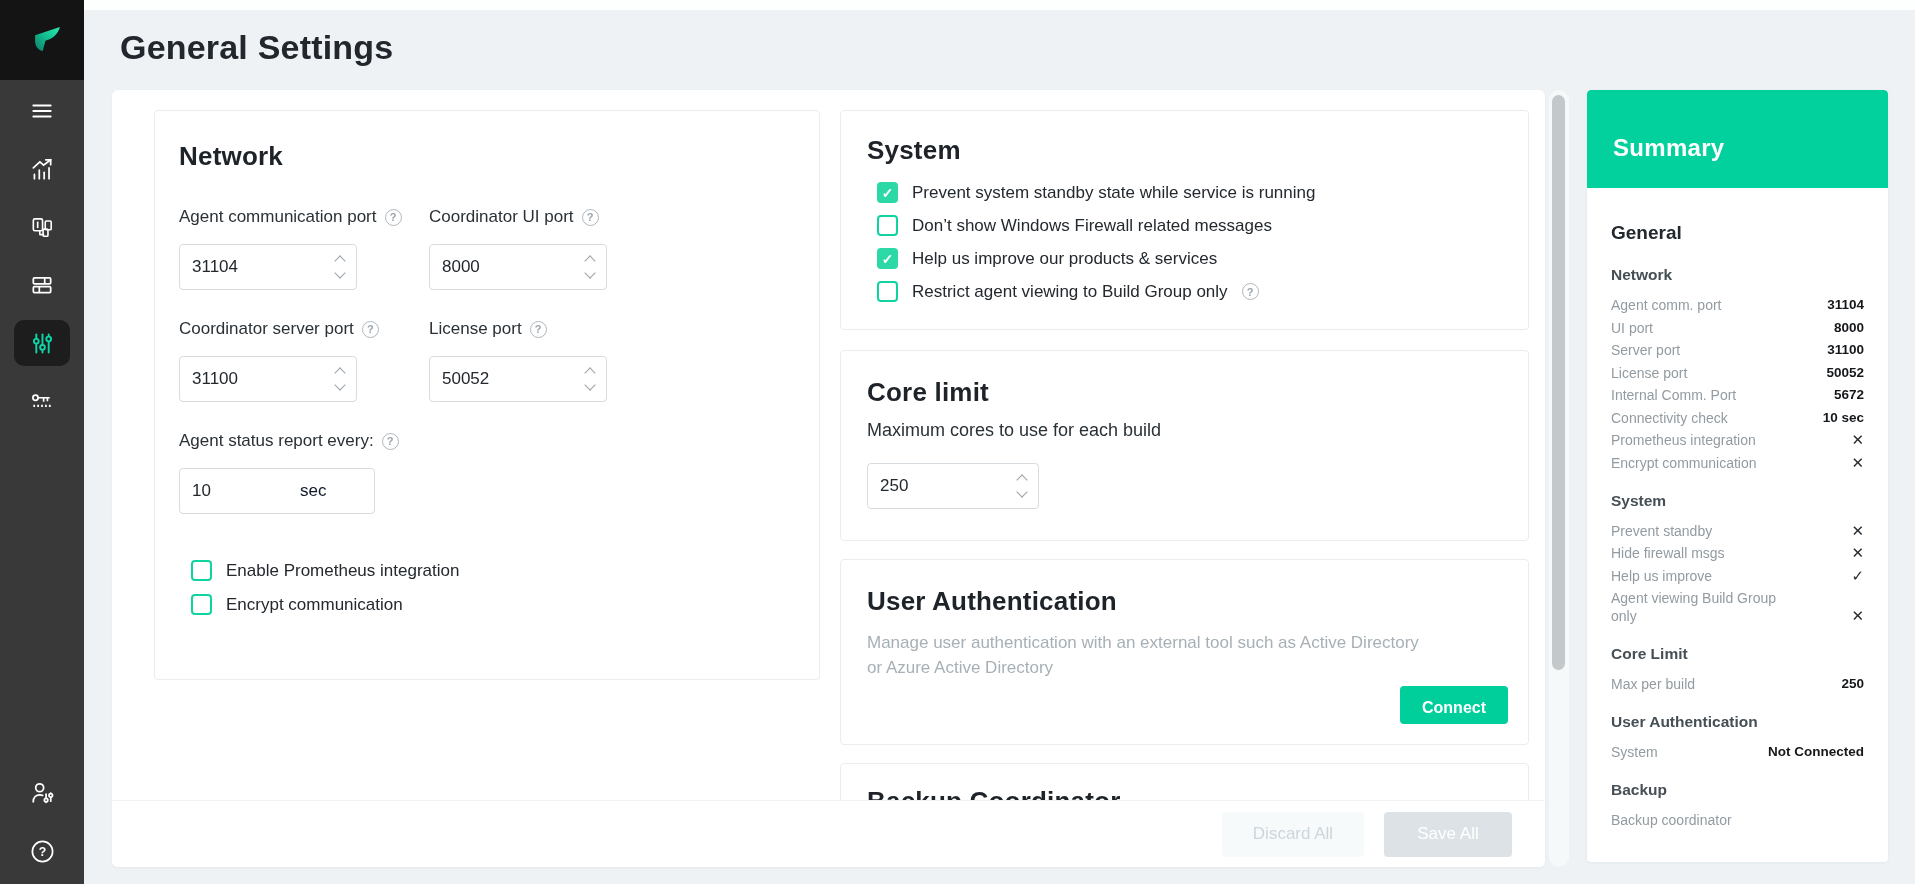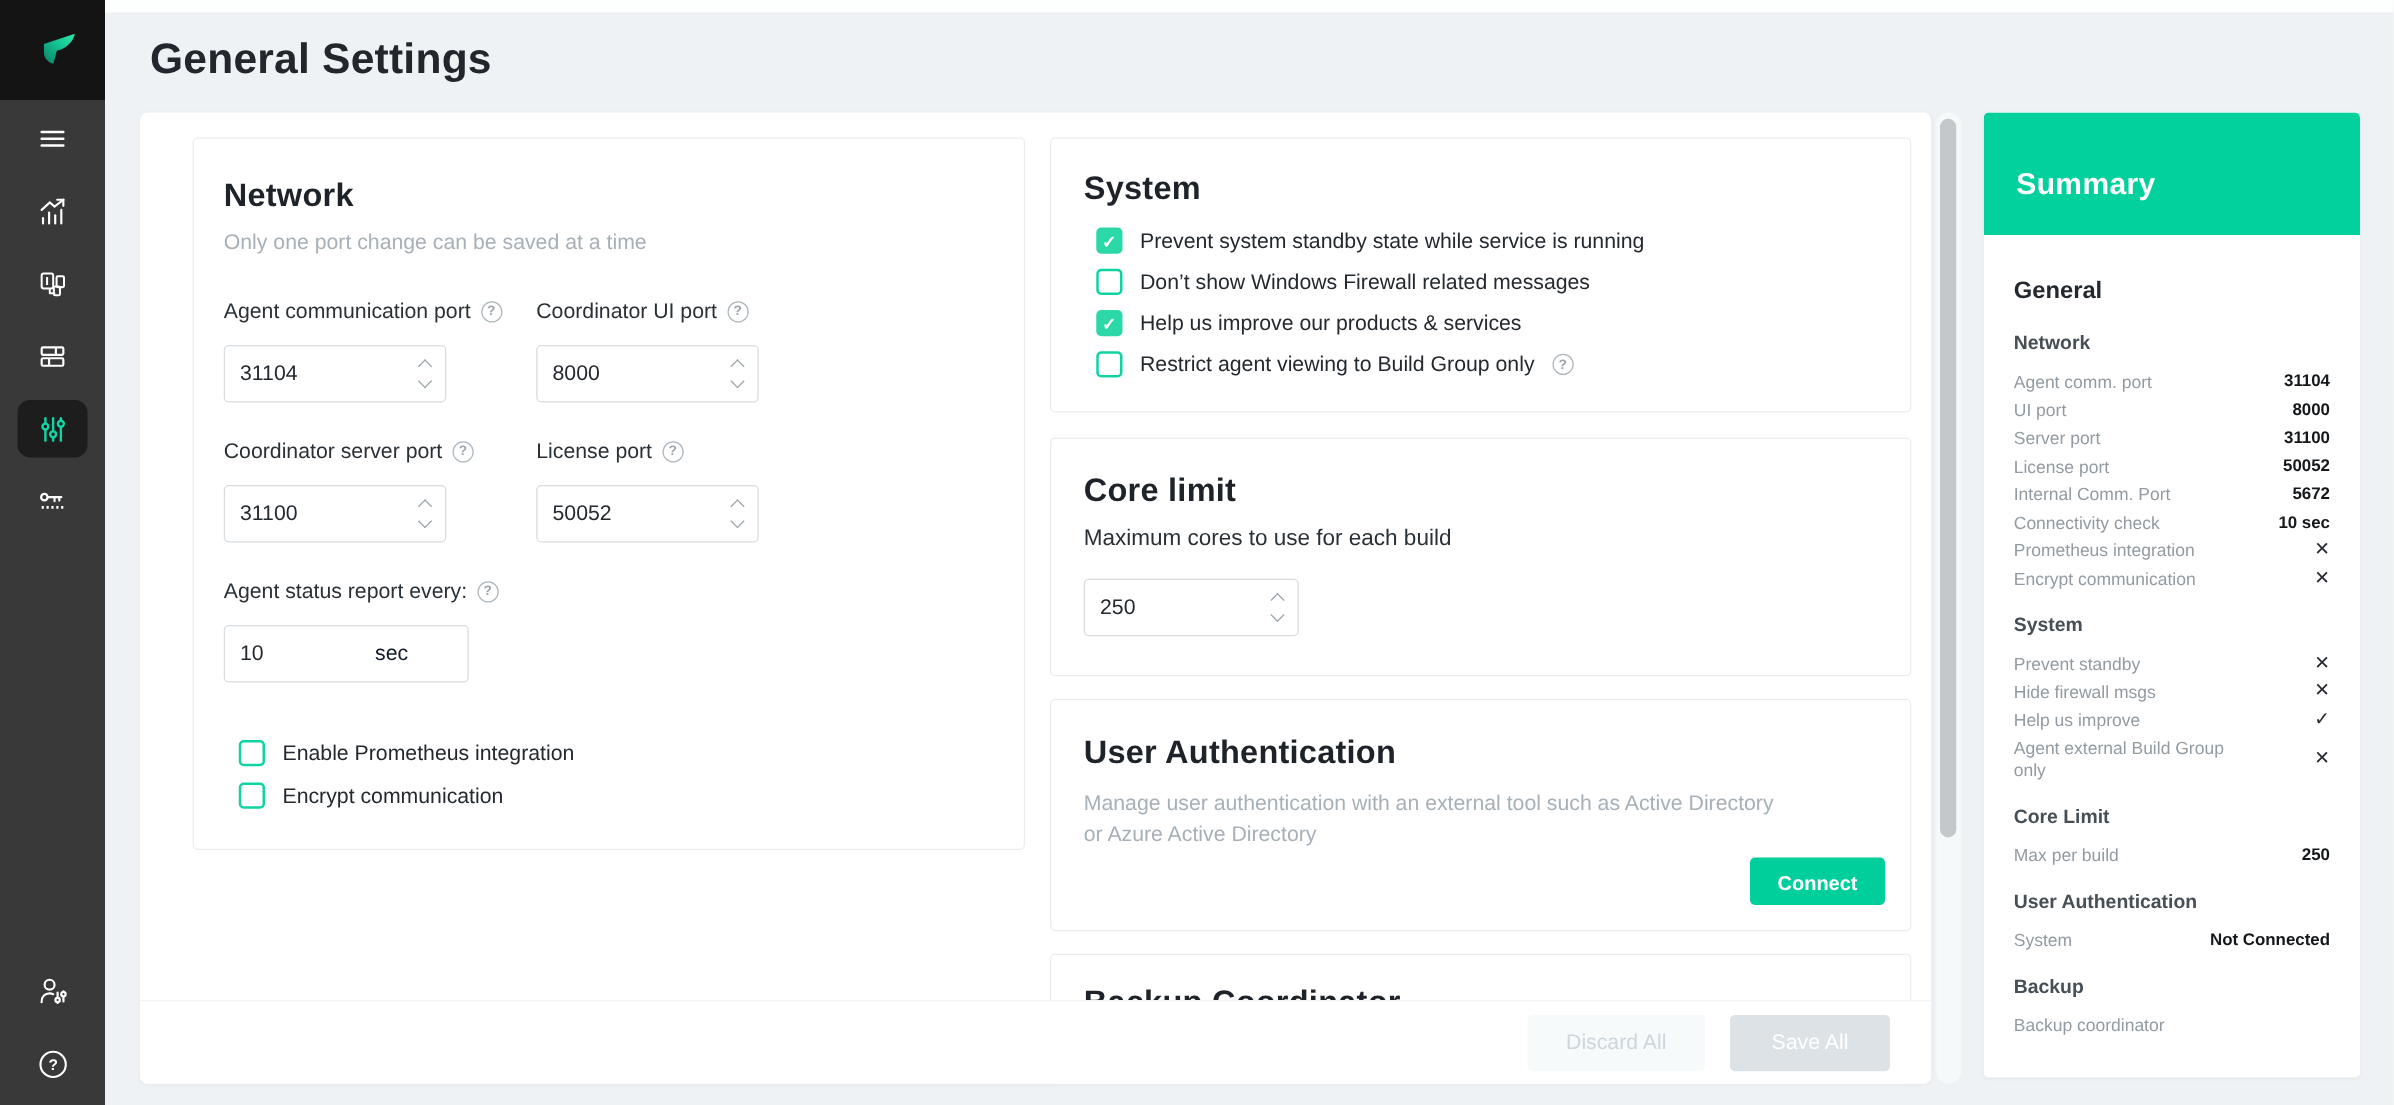--- a/index.html
+++ b/index.html
@@ -70,21 +70,21 @@
   .scroll-track { position:absolute; left:1549px; top:90px; width:20px; height:777px; background:#f6f9fa; border-radius:10px; }
   .scroll-thumb { position:absolute; left:3px; top:5px; width:13px; height:575px; background:#c3c8cb; border-radius:7px; cursor:grab; }
 
   
   .summary { position:absolute; left:1587px; top:90px; width:301px; height:772px; background:#ffffff; border-radius:4px; box-shadow:0 1px 3px rgba(40,60,70,.06); overflow:hidden; }
   .summary-header { height:98px; background:#02d09d; border-radius:4px 4px 0 0; display:flex; align-items:center; padding:0 26px; padding-top:18px; }
   .summary-header .t { color:#fff; font-size:24px; font-weight:700; letter-spacing:.3px; }
   .summary-body { padding:34px 24px 0 24px; }
   .sum-general { font-size:19px; font-weight:700; color:#22282d; margin-bottom:22px; }
   .sum-section { font-size:15.5px; font-weight:700; color:#454f55; margin:20px 0 12px 0; }
-  .sum-row { display:flex; justify-content:space-between; align-items:center; line-height:18px; margin-bottom:4.5px; }
+  .sum-row { display:flex; justify-content:space-between; align-items:flex-end; line-height:18px; margin-bottom:4.5px; }
   .sum-label { font-size:14px; color:#929ba1; max-width:185px; }
   .sum-val { font-size:13.5px; font-weight:700; color:#15181b; text-align:right; white-space:nowrap; }
   .sum-mark { font-size:15px; color:#262b30; font-weight:400; line-height:18px; }
 </style>
 </head>
 <body>
 
 <div class="sidebar">
   <div class="logo-block">
     <svg width="44" height="44" viewBox="0 0 64 64">
@@ -190,21 +190,20 @@
 </div>
 
 <div class="topstrip"></div>
 
 <h1 class="page-title">General Settings</h1>
 
 <div class="main">
 
   <section class="card card-network">
     <div class="card-title">Network</div>
-    <div class="card-sub">Only one port change can be saved at a time</div>
 
     <div class="field-grid">
       <div class="field-row">
         <div class="field">
           <div class="field-label">
               <span>Agent communication port</span>
               <span class="help"></span>
             </div>
           <div class="num-input">
             <input type="text" value="31104" style="">
@@ -387,21 +386,21 @@
       </div>
     <div class="sum-row">
         <span class="sum-label">Hide firewall msgs</span>
         <span class="sum-mark">✕</span>
       </div>
     <div class="sum-row">
         <span class="sum-label">Help us improve</span>
         <span class="sum-mark">✓</span>
       </div>
     <div class="sum-row">
-        <span class="sum-label">Agent external Build Group only</span>
+        <span class="sum-label">Agent viewing Build Group only</span>
         <span class="sum-mark">✕</span>
       </div>
 
     <div class="sum-section">Core Limit</div>
     <div class="sum-row">
         <span class="sum-label">Max per build</span>
         <span class="sum-val">250</span>
       </div>
 
     <div class="sum-section">User Authentication</div>

